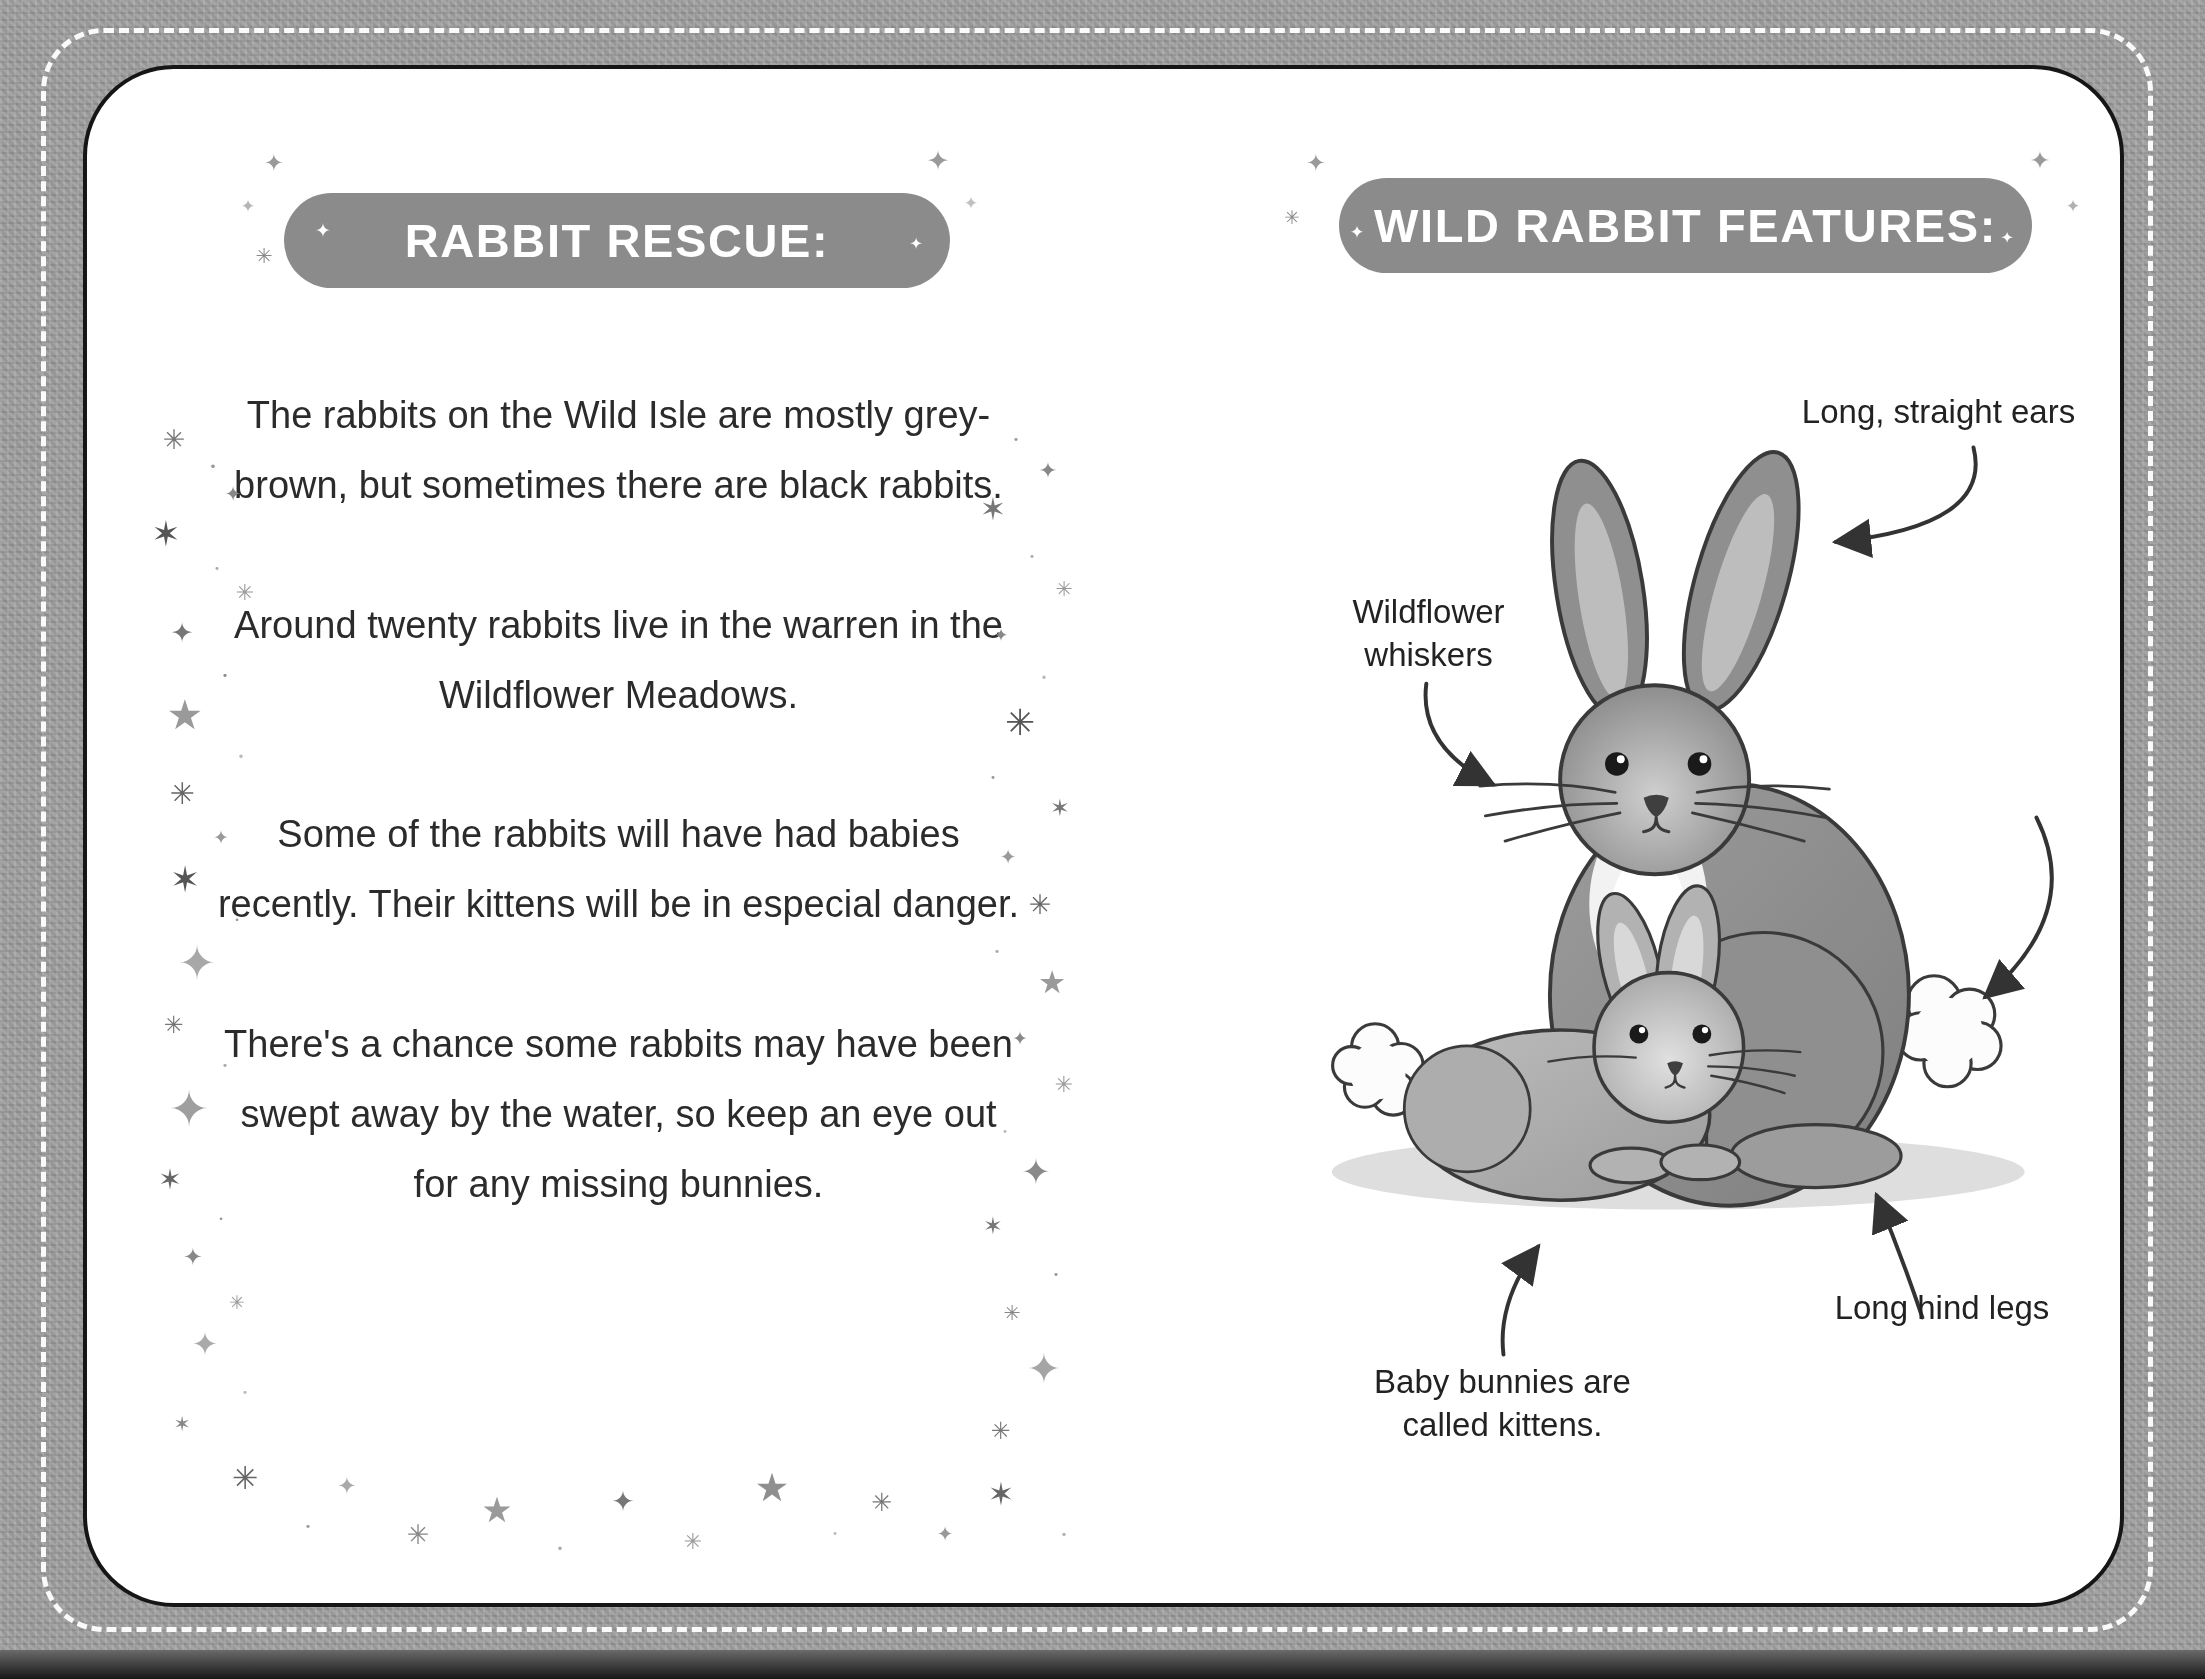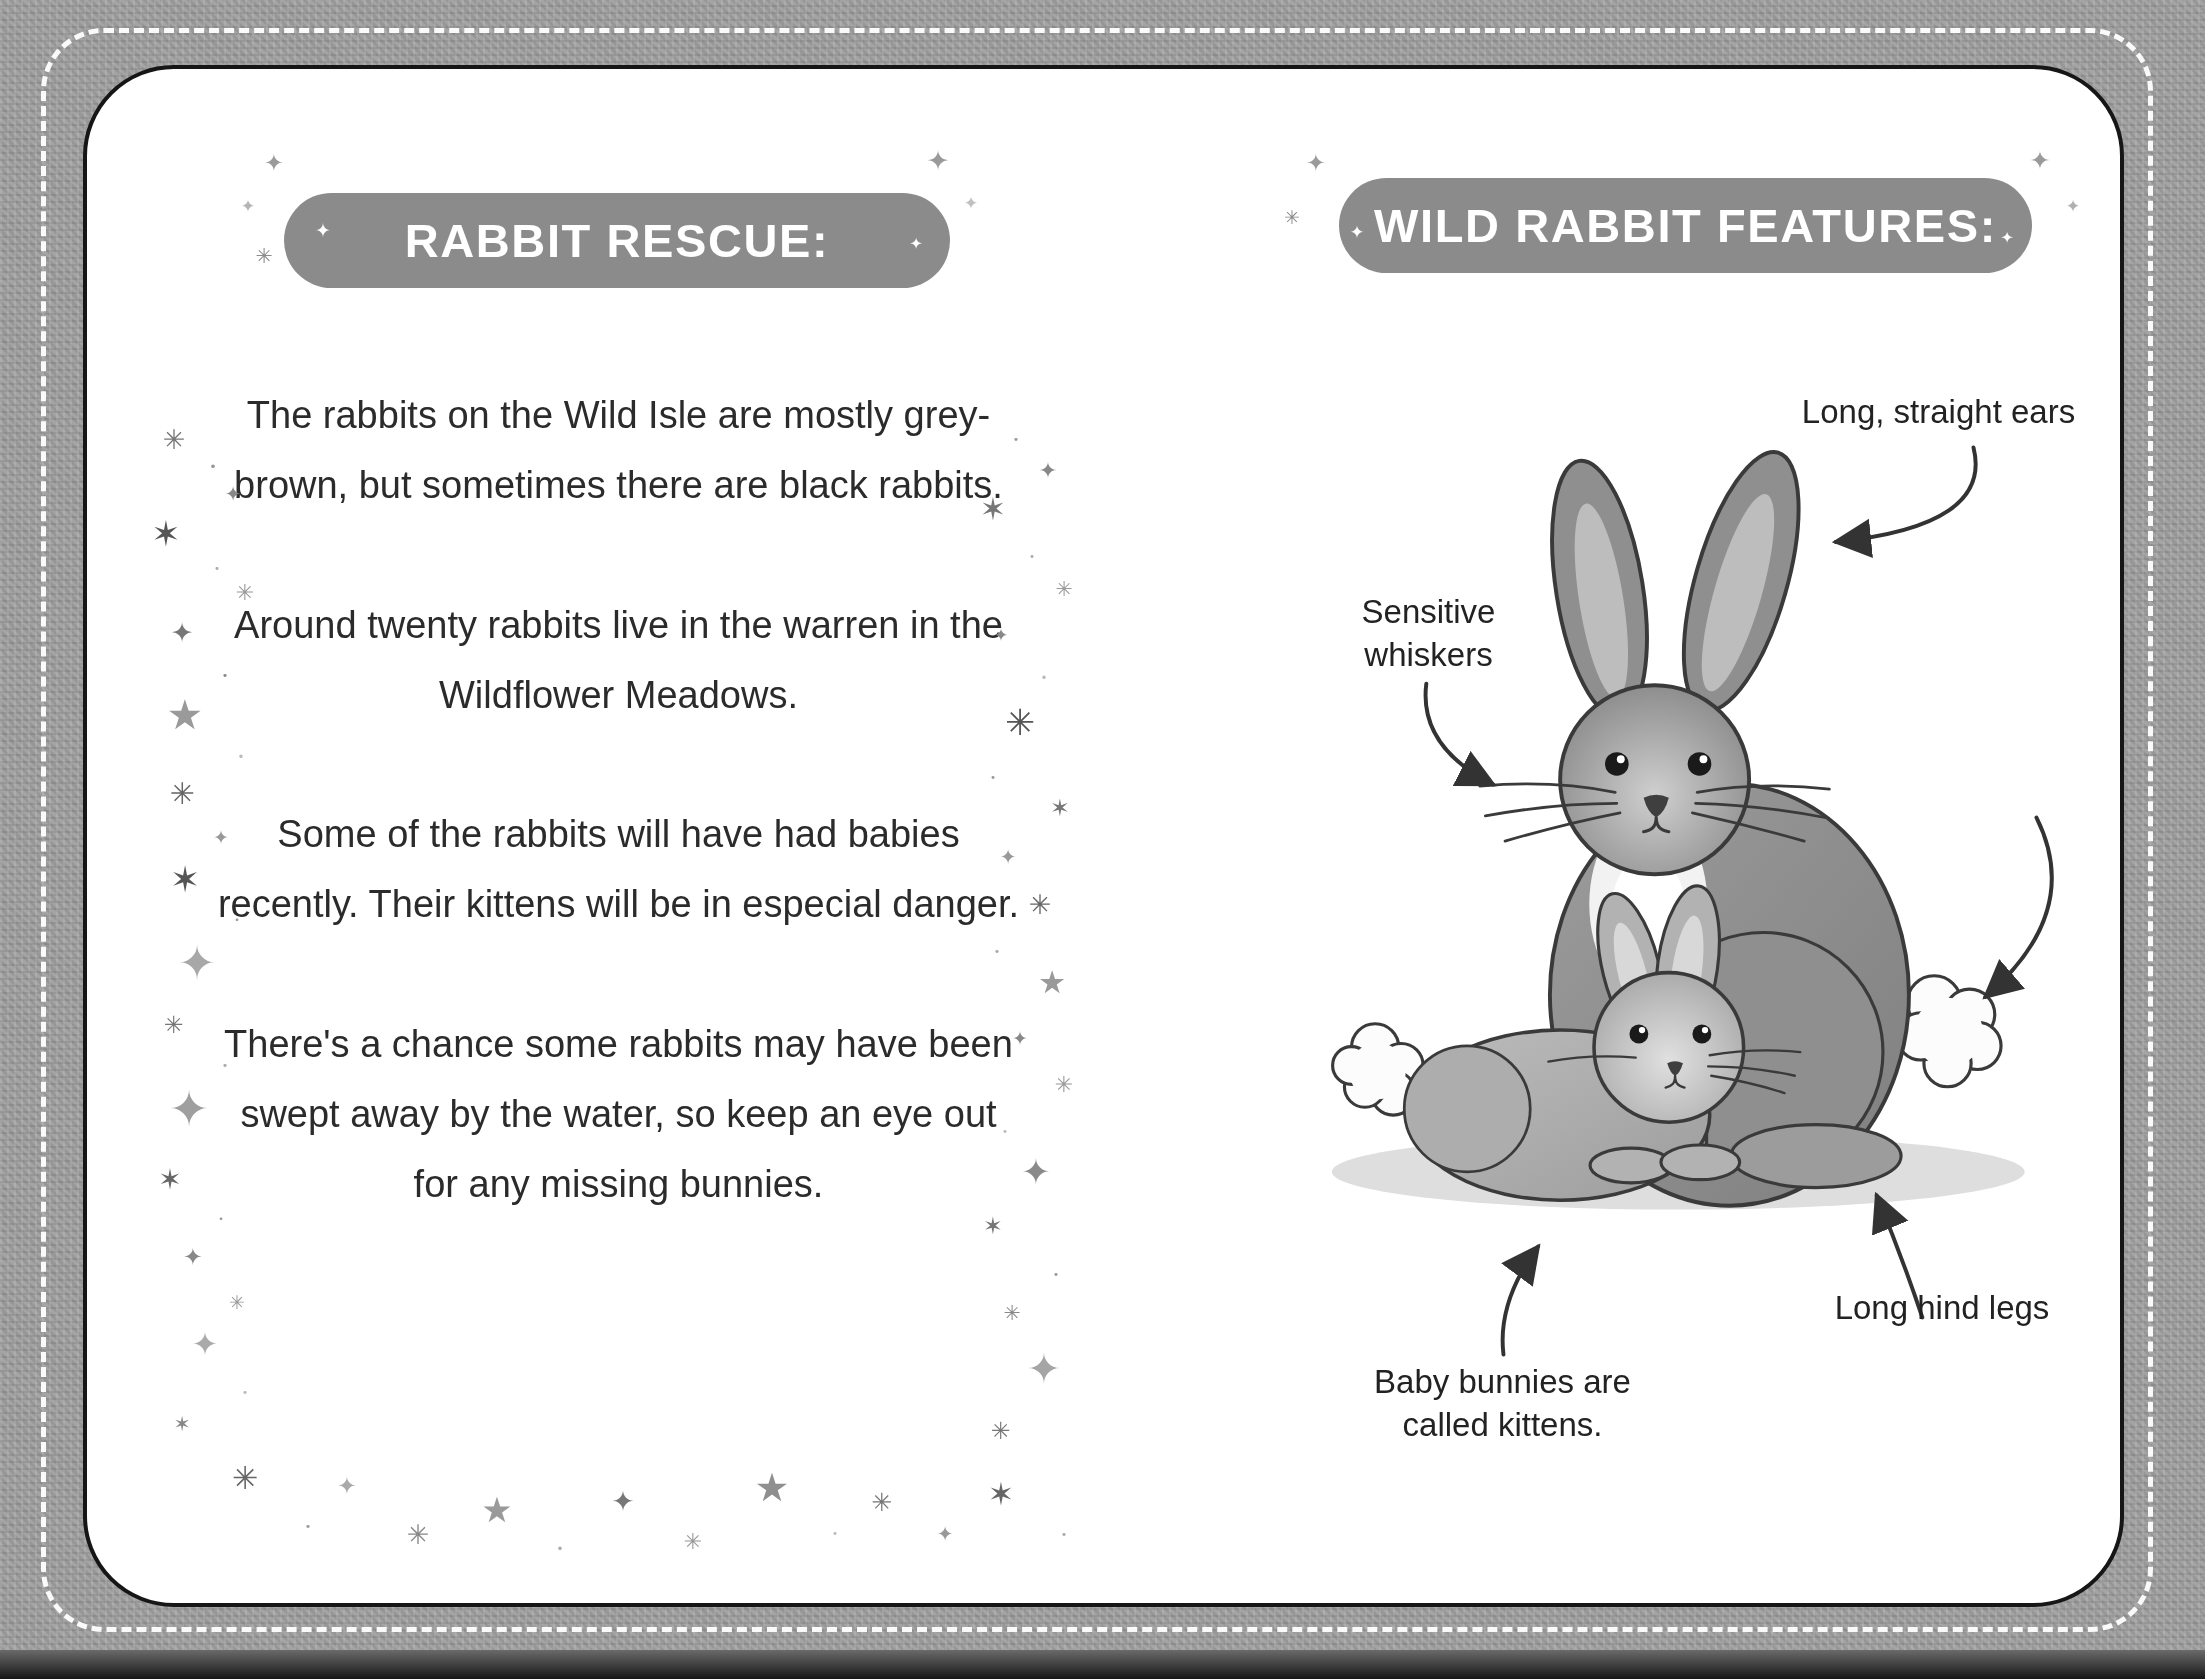--- a/index.html
+++ b/index.html
@@ -272,21 +272,21 @@
       <g stroke="#333" stroke-width="5" fill="none" stroke-linecap="round">
         <path d="M 995 200 Q 1020 300 820 320" marker-end="url(#ah)"></path>
         <path d="M 300 500 Q 290 580 385 628" marker-end="url(#ah)"></path>
         <path d="M 1075 670 Q 1135 790 1010 898" marker-end="url(#ah)"></path>
         <path d="M 930 1305 Q 905 1230 872 1150" marker-end="url(#ah)"></path>
         <path d="M 398 1352 Q 390 1285 442 1215" marker-end="url(#ah)"></path>
       </g>
     </svg>
 
     <div class="flabel" id="lab-ears">Long, straight ears</div>
-    <div class="flabel" id="lab-whiskers">Sensitive whiskers</div>
+    <div class="flabel" id="lab-whiskers">Wildflower whiskers</div>
     <div class="flabel" id="lab-hind">Long hind legs</div>
     <div class="flabel" id="lab-kittens">Baby bunnies are called kittens.</div>
   </div>
 
 </div>
 
 <div class="bottom-edge"></div>
 
 
 </body></html>

